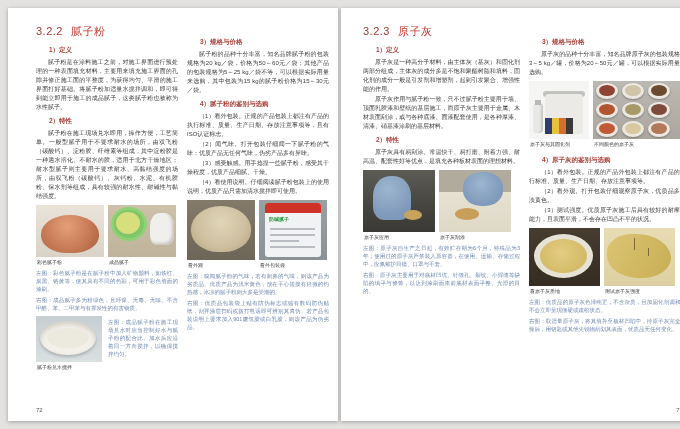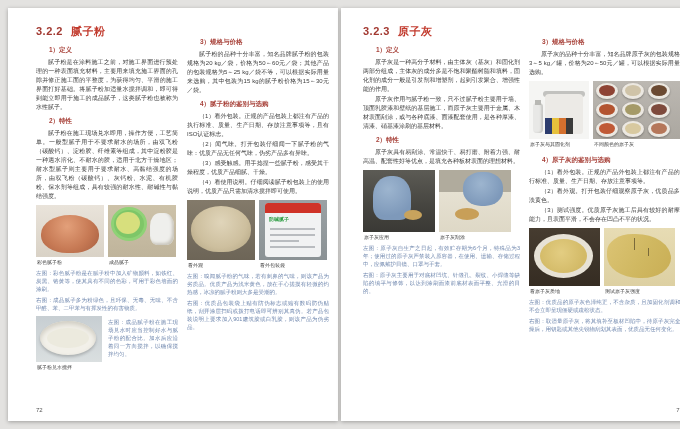--- a/index.html
+++ b/index.html
@@ -11,21 +11,21 @@
   .doc-page{
     position:absolute;top:8px;height:413px;background:#ffffff;
     box-shadow:0 1px 4px rgba(0,0,0,0.30);
   }
   .page-left{left:8px;width:330px;}
   .page-right{left:341px;width:331px;padding-left:23px;}
   .page-inner{position:absolute;top:16px;bottom:20px;display:flex;gap:9px;}
   .page-left .page-inner{left:28px;right:9px;}
   .page-right .page-inner{left:22px;right:9px;}
   .col{flex:1;min-width:0;}
-  .sec-title{font-size:11px;font-weight:bold;color:#c23b2e;margin:0 0 7px 0;letter-spacing:.5px;}
+  .sec-title{font-size:11px;font-weight:normal;color:#c23b2e;margin:0 0 7px 0;letter-spacing:.5px;}
   .sec-title .num{color:#a23830;margin-right:8px;}
   .h-sub{font-size:6.5px;font-weight:bold;color:#a8423a;margin:5px 0 3px 13px;}
   .para{font-size:6px;line-height:9px;color:#3d3d3d;text-indent:2em;margin:0 0 1px 0;text-align:justify;}
   .note{font-size:5.5px;line-height:8px;color:#6e86ad;margin:0 0 3px 0;text-align:justify;}
   .photo-row{display:flex;gap:4px;margin-top:4px;}
   .photo{position:relative;overflow:hidden;background:#ccc;flex:none;}
   .photo-caption{font-size:5px;color:#3a3a3a;margin:2px 0 4px 1px;}
   .pagenum{position:absolute;bottom:8px;font-size:6px;color:#555;}
   .page-left .pagenum{left:28px;}
   .page-right .pagenum{right:12px;}

